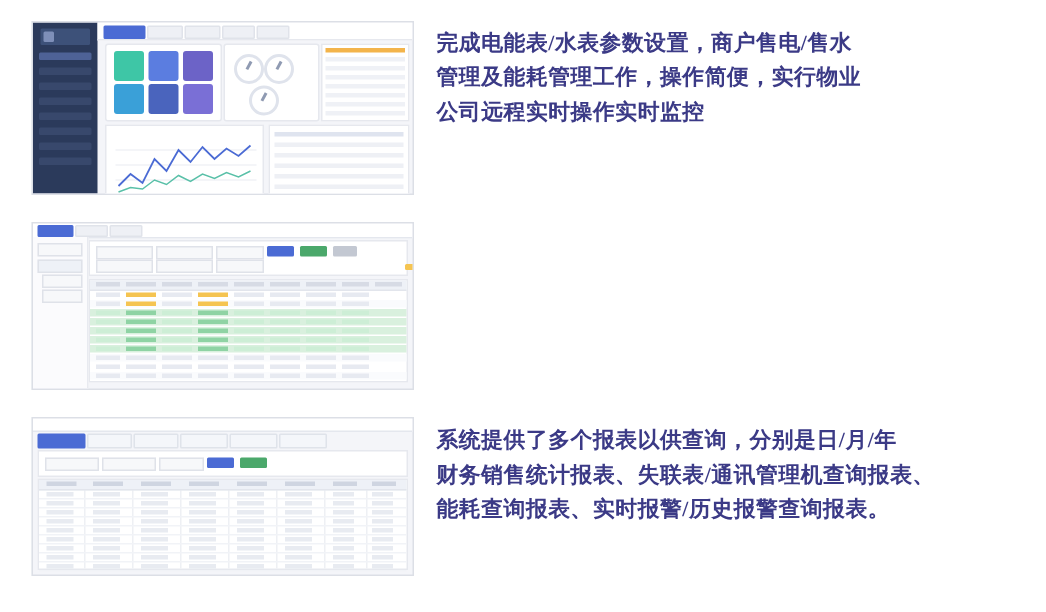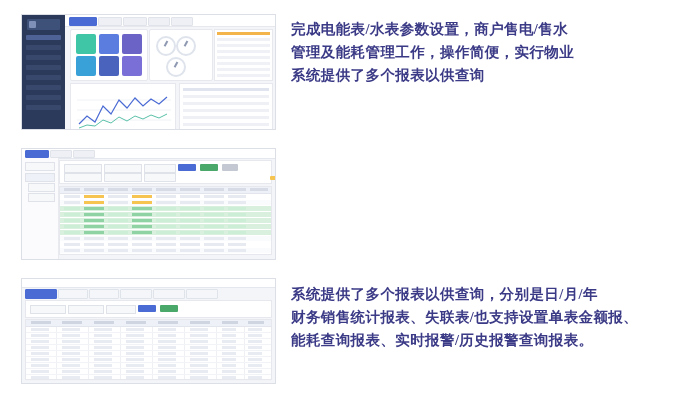--- a/index.html
+++ b/index.html
@@ -166,25 +166,25 @@
   .s3-tcell{position:absolute;top:1px;height:3px;background:#e8ebf1;}
   .vline{position:absolute;top:0;bottom:0;width:1px;background:#eef0f4;}
 </style>
 </head>
 <body>
 
 <div class="page">
 
   <div class="textblock" id="tb1">完成电能表/水表参数设置，商户售电/售水
 管理及能耗管理工作，操作简便，实行物业
-系统提供了多个报表以供查询</div>
+公司远程实时操作实时监控</div>
 
 
   <div class="textblock" id="tb3">系统提供了多个报表以供查询，分别是日/月/年
-财务销售统计报表、失联表/也支持设置单表金额报、
+财务销售统计报表、失联表/通讯管理机查询报表、
 能耗查询报表、实时报警/历史报警查询报表。</div>
 
   <div class="shot" id="shot1">
     <div class="s1-sidebar">
       <div class="s1-logo">
         <div class="mark"></div>
       </div>
       <div class="s1-sb-item on" style="top:20px"></div>
       <div class="s1-sb-item" style="top:30px"></div>
       <div class="s1-sb-item" style="top:40px"></div>

